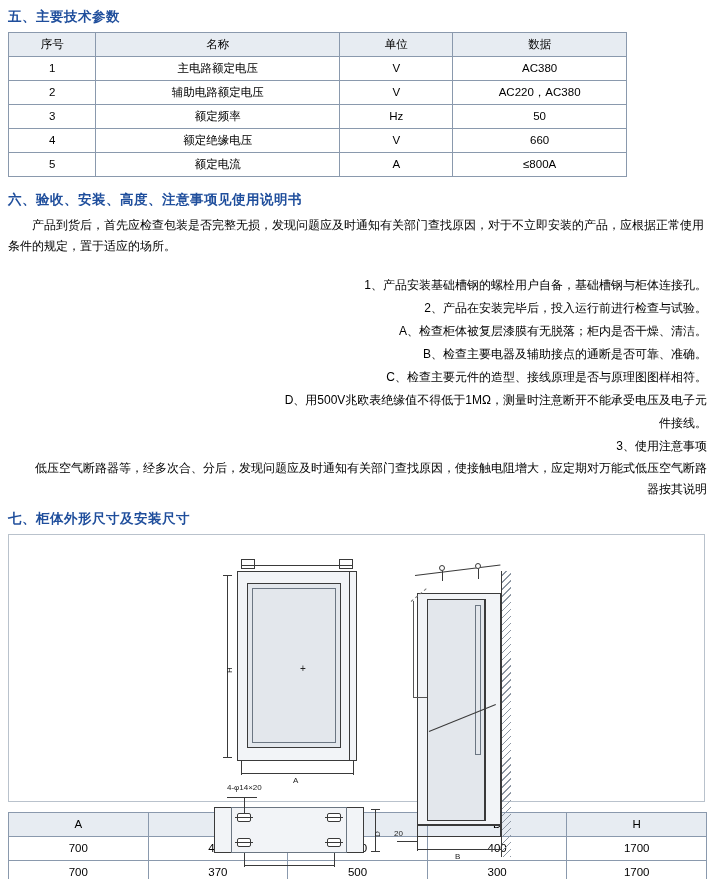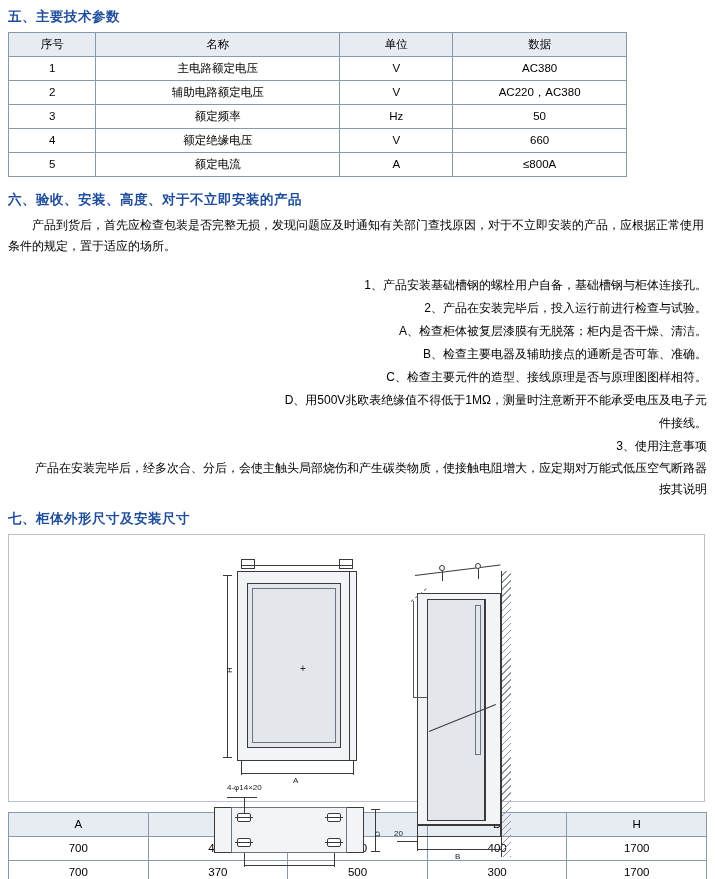--- a/index.html
+++ b/index.html
@@ -204,33 +204,33 @@
       <tr>
         <td>5</td>
         <td>额定电流</td>
         <td>A</td>
         <td>≤800A</td>
       </tr>
     </tbody>
   </table>
 
   <div class="sec6">
-    <div class="section-title">六、验收、安装、高度、对于不立即安装的产品</div>
+    <div class="section-title">六、验收、安装、高度、注意事项见使用说明书</div>
     <div class="body-text indent">产品到货后，首先应检查包装是否完整无损，发现问题应及时通知有关部门查找原因，对于不立即安装的产品，应根据正常使用条件的规定，置于适应的场所。</div>
 
     <div class="para-block">
       <div class="para-line">1、产品安装基础槽钢的螺栓用户自备，基础槽钢与柜体连接孔。</div>
       <div class="para-line">2、产品在安装完毕后，投入运行前进行检查与试验。</div>
       <div class="para-line">A、检查柜体被复层漆膜有无脱落；柜内是否干燥、清洁。</div>
       <div class="para-line">B、检查主要电器及辅助接点的通断是否可靠、准确。</div>
       <div class="para-line">C、检查主要元件的造型、接线原理是否与原理图图样相符。</div>
       <div class="para-line">D、用500V兆欧表绝缘值不得低于1MΩ，测量时注意断开不能承受电压及电子元</div>
       <div class="para-line sub">件接线。</div>
       <div class="para-line">3、使用注意事项</div>
-      <div class="body-text indent">产品在安装完毕后，经多次合、分后，会使主触头局部烧伤和产生碳类物质，使接触电阻增大，应定期对万能式低压空气断路器按其说明</div>
+      <div class="body-text indent">低压空气断路器等，经多次合、分后，发现问题应及时通知有关部门查找原因，使接触电阻增大，应定期对万能式低压空气断路器按其说明</div>
     </div>
   </div>
 
   <div class="sec7">
     <div class="section-title">七、柜体外形尺寸及安装尺寸</div>
 
     <div class="diagram-box">
 
       <div class="rect-outline" style="left:232px; top:24px; width:14px; height:10px;"></div>
       <div class="rect-outline" style="left:330px; top:24px; width:14px; height:10px;"></div>

